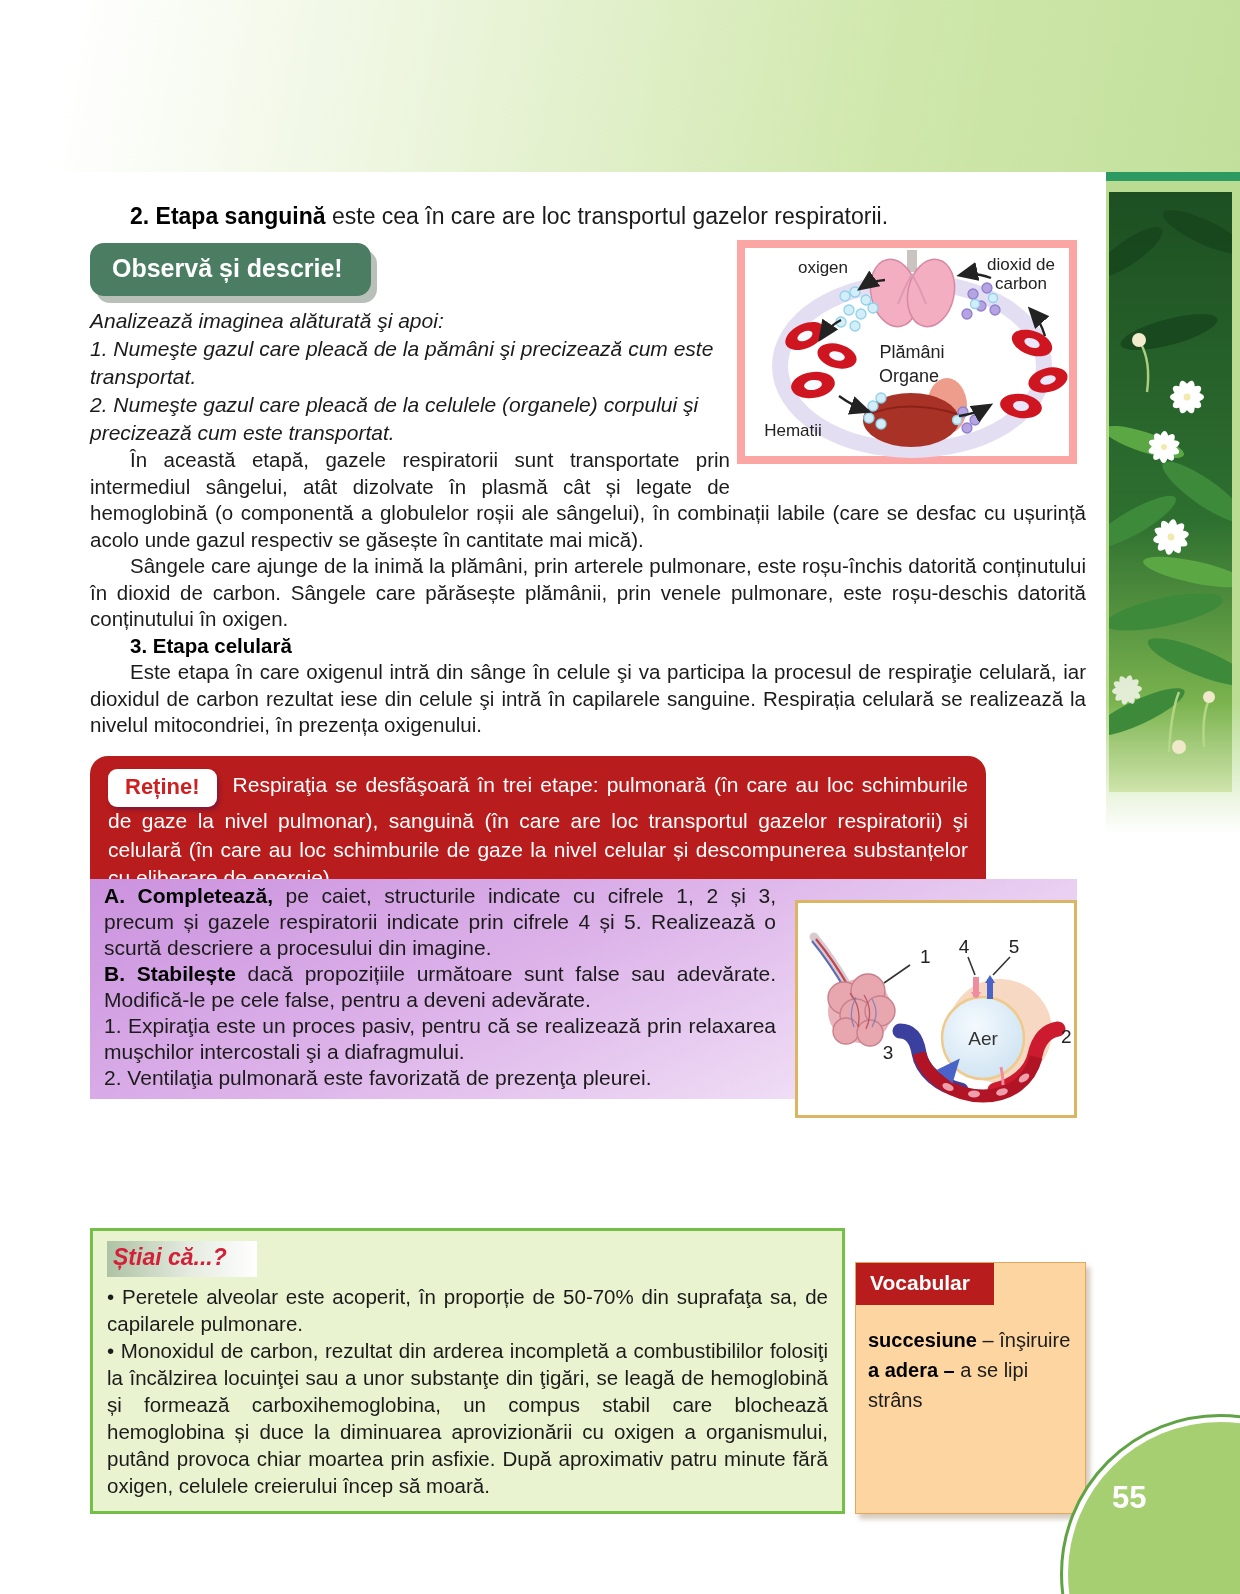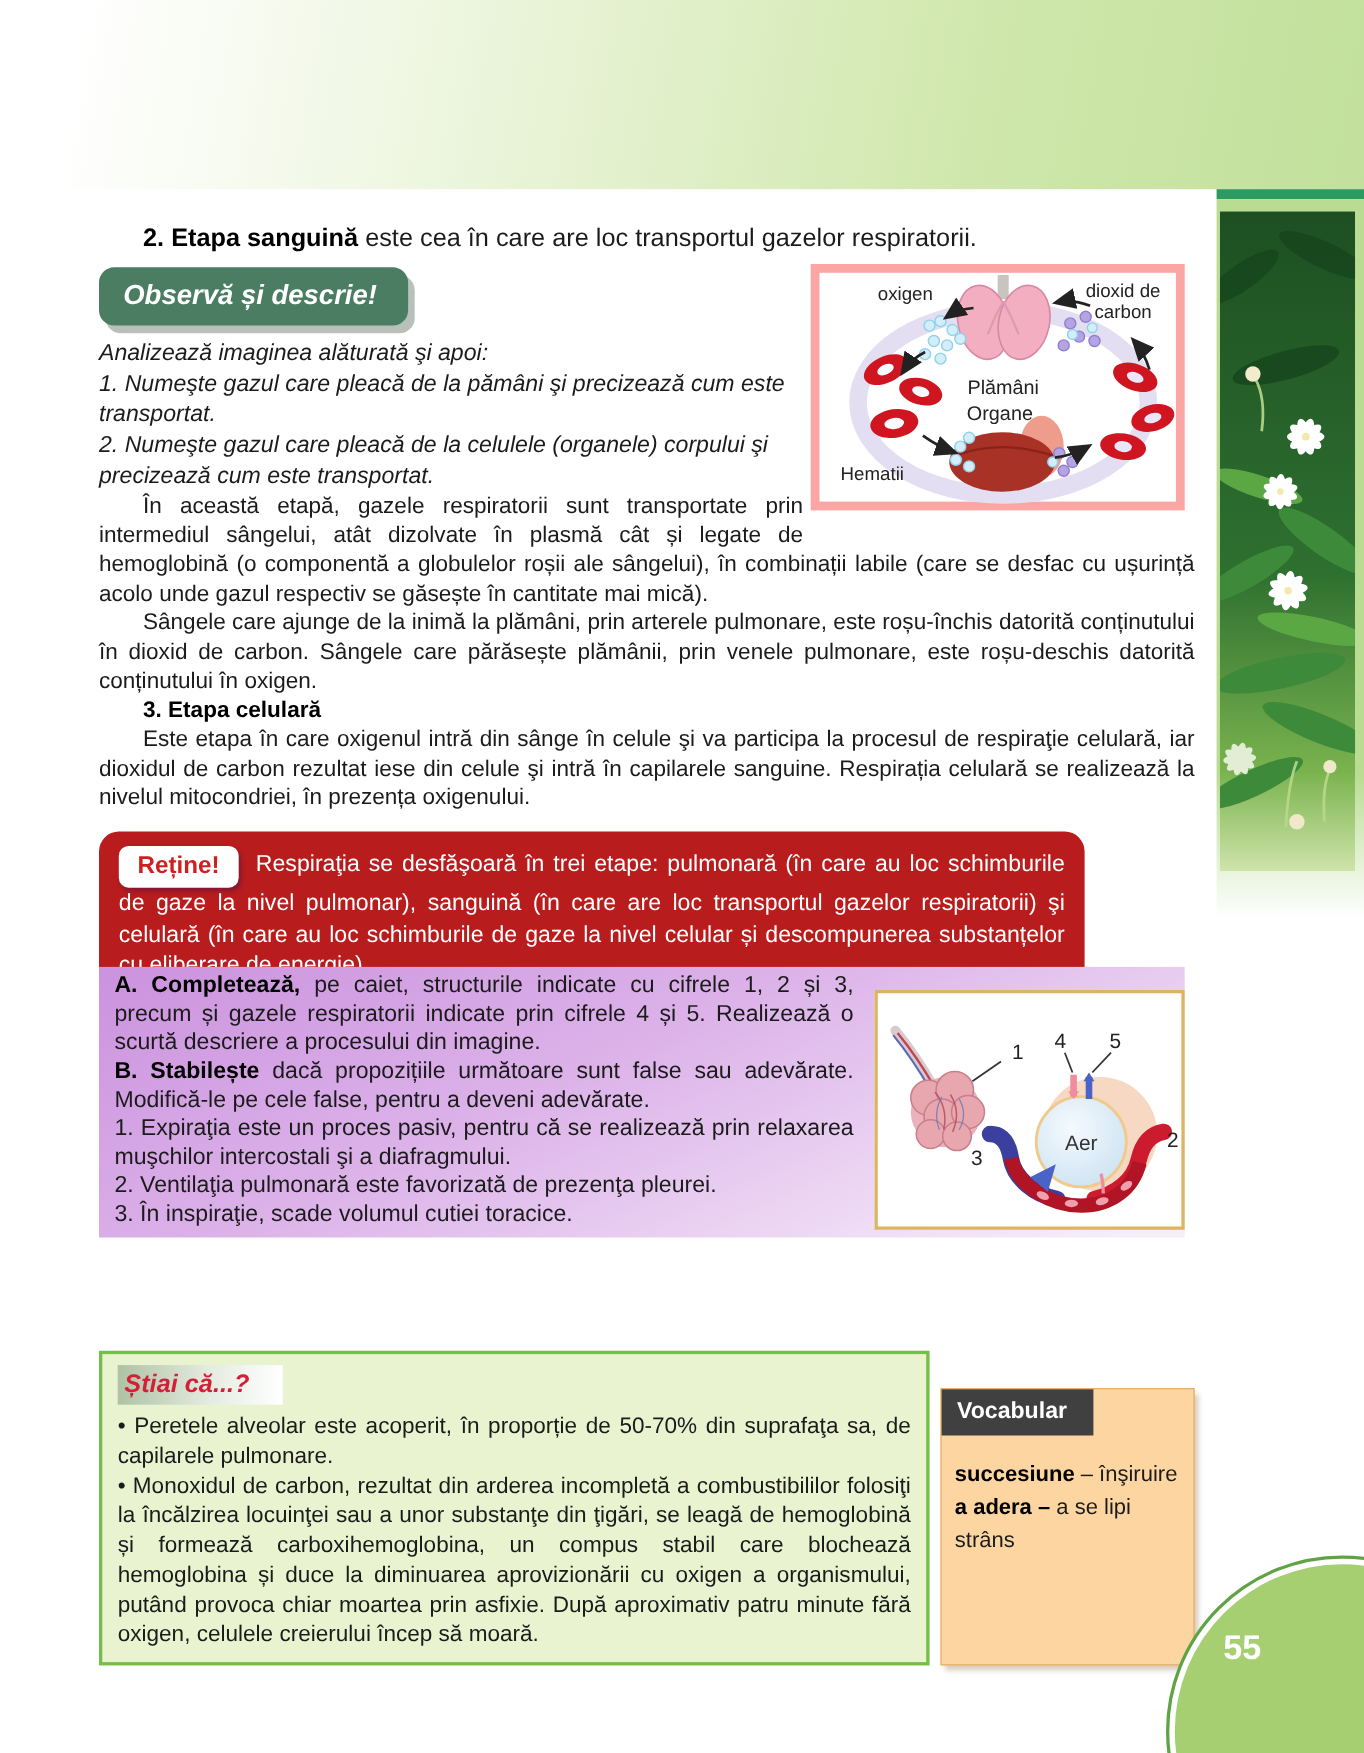--- a/index.html
+++ b/index.html
@@ -17,21 +17,21 @@
   .side-strip .panel { height:653px; background:linear-gradient(180deg,#b9dc92 0%,#b9dc92 80%,#ffffff 100%); padding:11px 8px 0 3px; }
   .photo { width:123px; height:600px; position:relative; overflow:hidden; }
   .photo svg { display:block; }
   
   .abs { position:absolute; }
   .body-txt { font-size:20.5px; line-height:26.5px; text-align:justify; }
   .indent { text-indent:40px; }
   .intro-line { left:90px; top:203px; width:920px; z-index:2; font-size:23px; }
   .obs-btn { left:90px; top:243px; z-index:3; display:inline-block; background:#4a7d62;
     color:#fff; font-weight:bold; font-size:25px; padding:11px 28px 13px 22px;
-    border-radius:14px; box-shadow:6px 7px 0 #b9c0ba;font-style:italic; }
+    border-radius:14px; box-shadow:6px 7px 0 #b9c0ba; }
   .obs-block { left:90px; top:307px; width:648px; z-index:2;
     font-style:italic; font-size:21px; line-height:28px; }
   .diagram-box { left:737px; top:240px; width:340px; height:224px; z-index:2;
     background:#fff; border:8px solid #fca5a5; }
   .paras { left:90px; top:447px; width:996px; z-index:1; }
   .first-line-spacer { float:right; width:356px; height:30px; }
   
   .retine { left:90px; top:756px; width:896px; z-index:4; background:#b91c1c;
     border-radius:18px; color:#fff; padding:13px 18px 15px 18px;
     font-size:21px; line-height:28.5px; text-align:justify; }
@@ -50,21 +50,21 @@
   sup.cm3 { font-size:13px; }
   
   .bottom-row { left:90px; top:1228px; width:996px; z-index:5; display:flex;align-items:flex-end; }
   .stiai { width:755px; background:#eaf3d0; border:3px solid #74bf48; padding:8px 14px 12px 14px; }
   .stiai-label { display:inline-block; font-style:italic; font-weight:bold; color:#d32038;
     font-size:23px; line-height:1; padding:5px 30px 8px 6px; margin:2px 0 6px 0;
     background:linear-gradient(90deg,#aec2a4 0%,#e4ebe0 55%,#ffffff 100%); }
   .stiai p { font-size:20.5px; line-height:27px; text-align:justify; }
   .vocab { margin-left:10px; width:231px; height:252px; background:#fcd5a0;
     border:1px solid #e0a95f; box-shadow:4px 5px 5px rgba(120,80,30,.3); }
-  .vocab-head { display:inline-block; background:#404040; color:#fff; font-weight:bold;
+  .vocab-head { display:inline-block; background:#b91c1c; color:#fff; font-weight:bold;
     font-size:21px; padding:8px 24px 10px 14px; }
   .vocab-body { padding:20px 12px 0 12px; font-size:20px; line-height:30px; }
   
   .corner-ring { position:absolute; right:-140px; bottom:-140px; width:320px; height:320px;
     border-radius:50%; border:3px solid #5fa345; background:#ffffff; z-index:6; }
   .corner-fill { position:absolute; inset:5px; border-radius:50%; background:#a6cf72; }
   .page-num { position:absolute; left:1112px; top:1480px; z-index:7; color:#ffffff;
     font-weight:bold; font-size:31px; }
   b { color:#000; }
   svg text { font-family:"Liberation Sans", sans-serif; }
@@ -269,21 +269,20 @@
 
 <div class="abs retine">
   <span class="retine-label">Reține!</span><span>Respiraţia se desfăşoară în trei etape: pulmonară (în care au loc schimburile de gaze la nivel pulmonar), sanguină (în care are loc transportul gazelor respiratorii) şi celulară (în care au loc schimburile de gaze la nivel celular și descompunerea substanțelor cu eliberare de energie).</span>
 </div>
 
 <div class="abs eval">
   <p class="narrow"><b>A. Completează,</b><span> pe caiet, structurile indicate cu cifrele 1, 2 și 3, precum și gazele respiratorii indicate prin cifrele 4 și 5. Realizează o scurtă descriere a procesului din imagine.</span></p>
   <p class="narrow"><b>B. Stabilește</b><span> dacă propozițiile următoare sunt false sau adevărate. Modifică-le pe cele false, pentru a deveni adevărate.</span></p>
   <p class="narrow">1. Expiraţia este un proces pasiv, pentru că se realizează prin relaxarea muşchilor intercostali şi a diafragmului.</p>
   <p>2. Ventilaţia pulmonară este favorizată de prezenţa pleurei.</p>
-  <p>3. În inspiraţie, scade volumul cutiei toracice.</p>
 </div>
 
 <div class="abs alv-box">
   <svg width="276" height="212" viewBox="0 0 276 212">
     <defs>
       <radialGradient id="airg" cx="0.4" cy="0.35" r="0.8">
         <stop offset="0" stop-color="#f4fafe"></stop>
           <stop offset="1" stop-color="#c9e0f0"></stop>
       </radialGradient>
     </defs>

